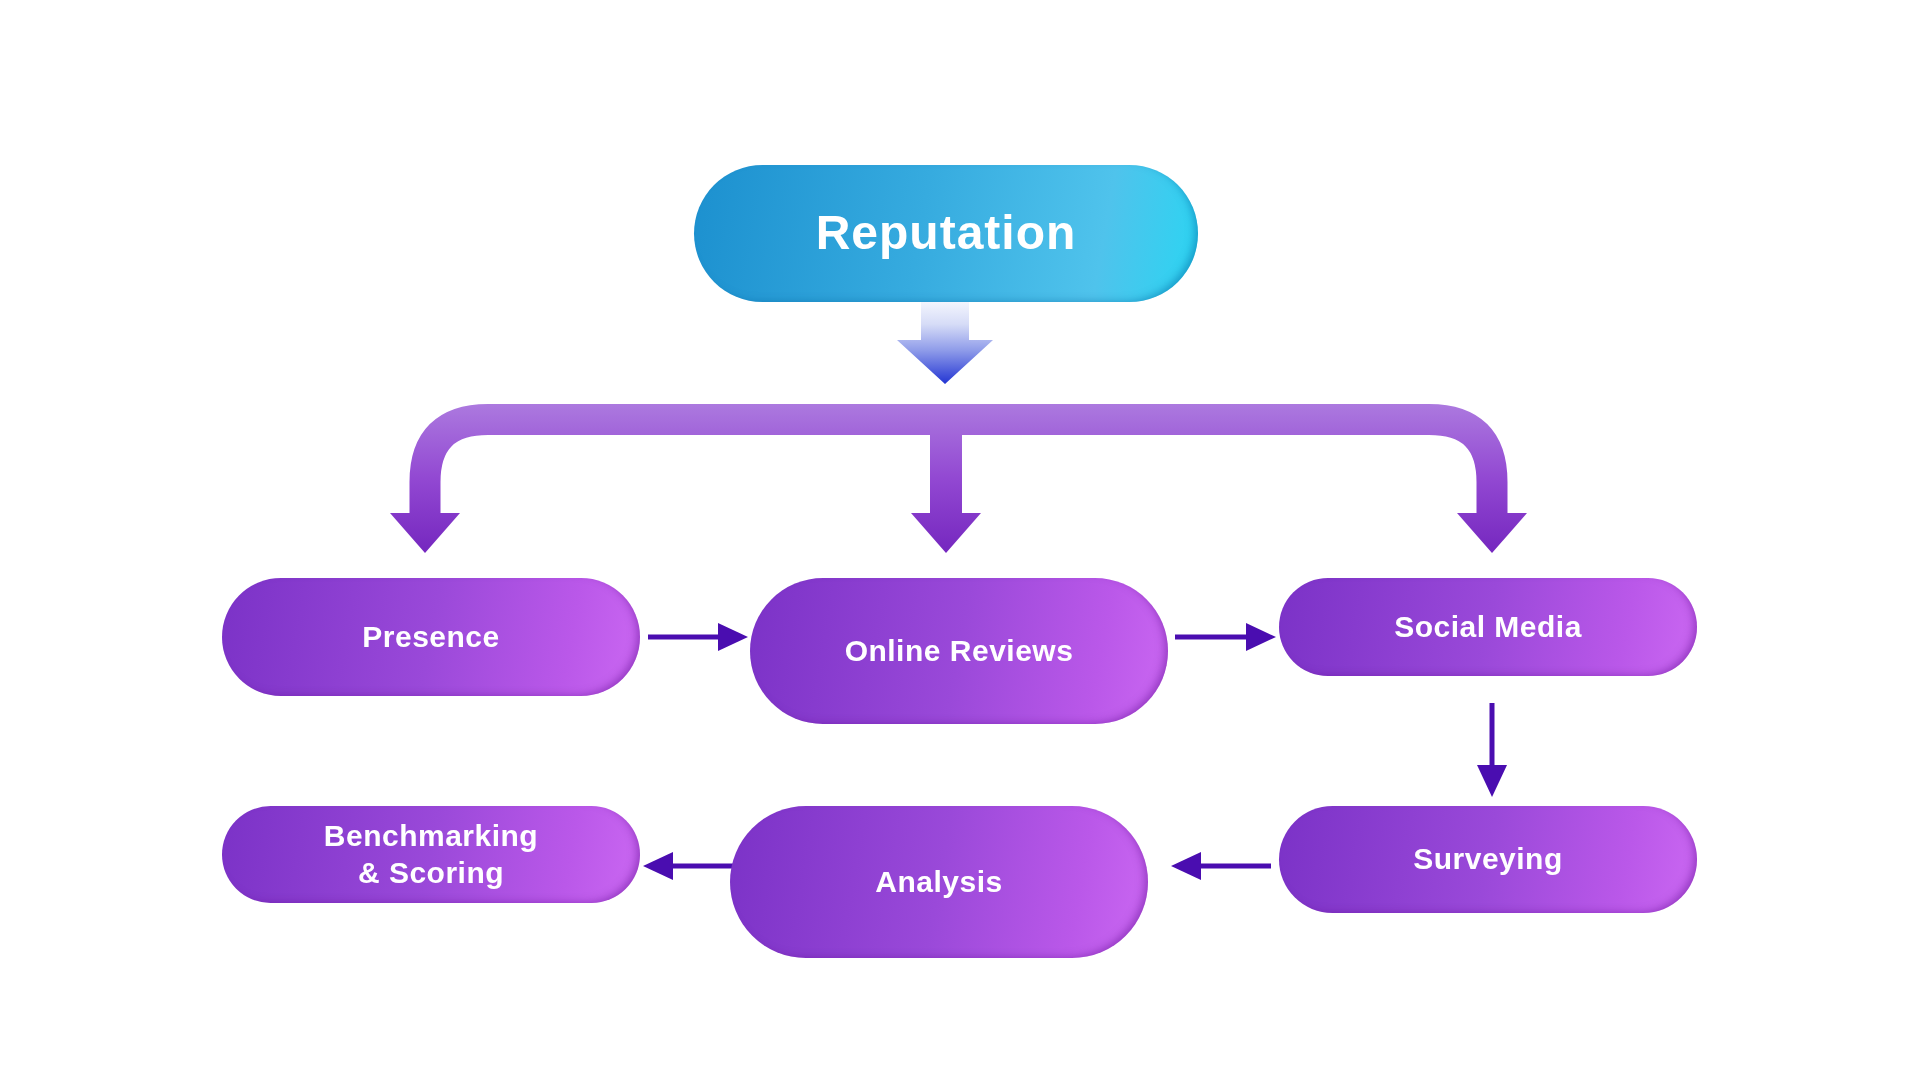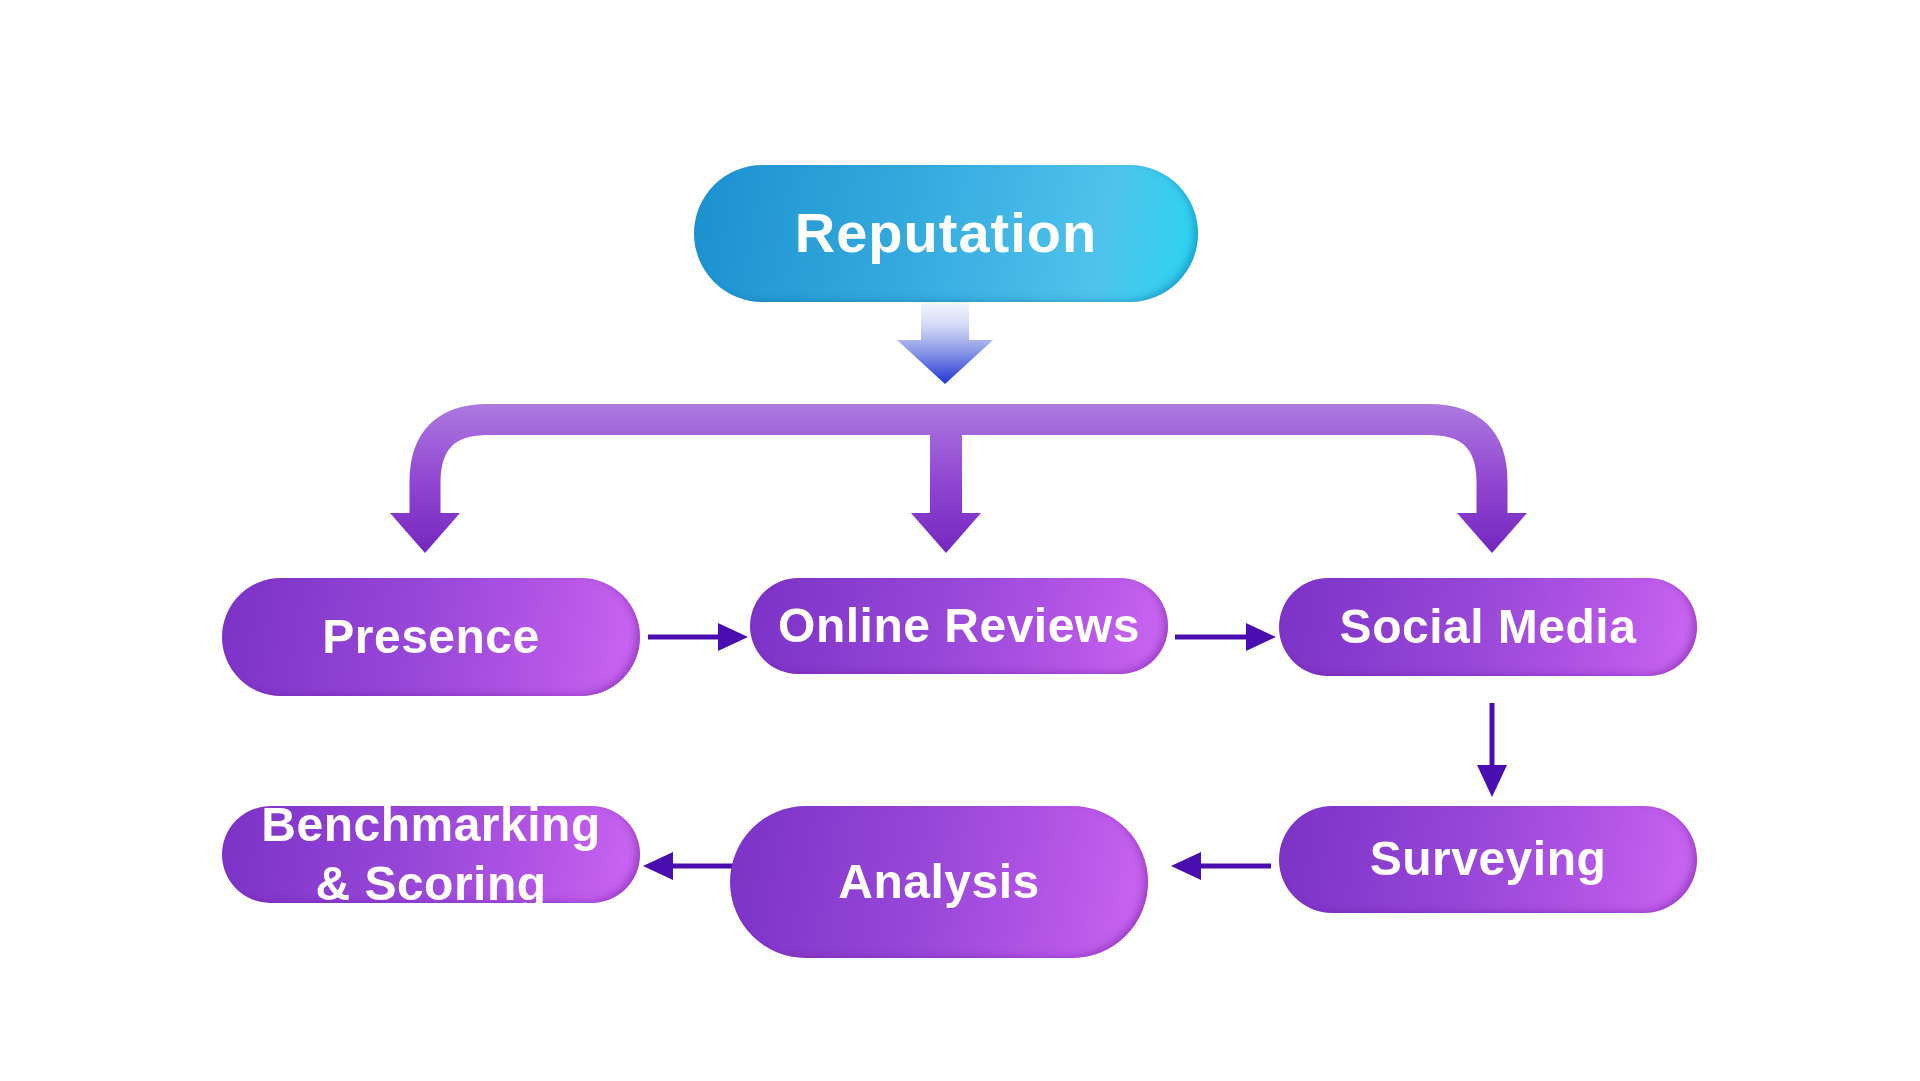--- a/index.html
+++ b/index.html
@@ -23,24 +23,24 @@
   }
   .node.purple{
     background:linear-gradient(100deg,var(--purple_box_start) 0%,var(--purple_box_mid) 50%,var(--purple_box_light) 82%,var(--purple_box_end) 100%);
     box-shadow:inset -6px -3px 9px -3px rgba(100,15,150,.5);
   }
   .node.blue{
     background:linear-gradient(100deg,var(--blue_box_start) 0%,var(--blue_box_mid) 45%,var(--blue_box_light) 80%,var(--blue_box_end) 100%);
     box-shadow:inset -6px -3px 9px -3px rgba(0,100,160,.5);
   }
   .label{
-    color:var(--label_text);font-weight:700;font-size:48px;letter-spacing:.5px;
+    color:var(--label_text);font-weight:700;font-size:30px;letter-spacing:.5px;
     text-align:center;white-space:pre-line;line-height:1.22;
   }
-  .label.xl{font-size:56px;letter-spacing:1px;}
+  .label.xl{font-size:48px;letter-spacing:1px;}
   
   stop.band0{stop-color:var(--band_top,#AC79DF);}
   stop.band1{stop-color:var(--band_mid,#9248D2);}
   stop.band2{stop-color:var(--band_bottom,#7527BF);}
   stop.blk0{stop-color:var(--block_arrow_0,#FBFCFF);}
   stop.blk1{stop-color:var(--block_arrow_1,#D6DCF7);}
   stop.blk2{stop-color:var(--block_arrow_2,#8E9BE9);}
   stop.blk3{stop-color:var(--block_arrow_3,#2335D3);}
   .thin path{fill:var(--thin_arrow,#4A0DB0);}
   .thin line{stroke:var(--thin_arrow,#4A0DB0);stroke-width:5;}
@@ -100,21 +100,21 @@
   </svg>
 
   <div class="node blue" style="left:694px;top:165px;width:504px;height:137px">
     <span class="label xl">Reputation</span>
   </div>
 
   <div class="node purple" style="left:222px;top:578px;width:418px;height:118px">
     <span class="label">Presence</span>
   </div>
 
-  <div class="node purple" style="left:750px;top:578px;width:418px;height:96px">
+  <div class="node purple" style="left:750px;top:578px;width:418px;height:146px">
     <span class="label">Online Reviews</span>
   </div>
 
   <div class="node purple" style="left:1279px;top:578px;width:418px;height:98px">
     <span class="label">Social Media</span>
   </div>
 
   <div class="node purple" style="left:222px;top:806px;width:418px;height:97px">
     <span class="label">Benchmarking
 &amp; Scoring</span>

